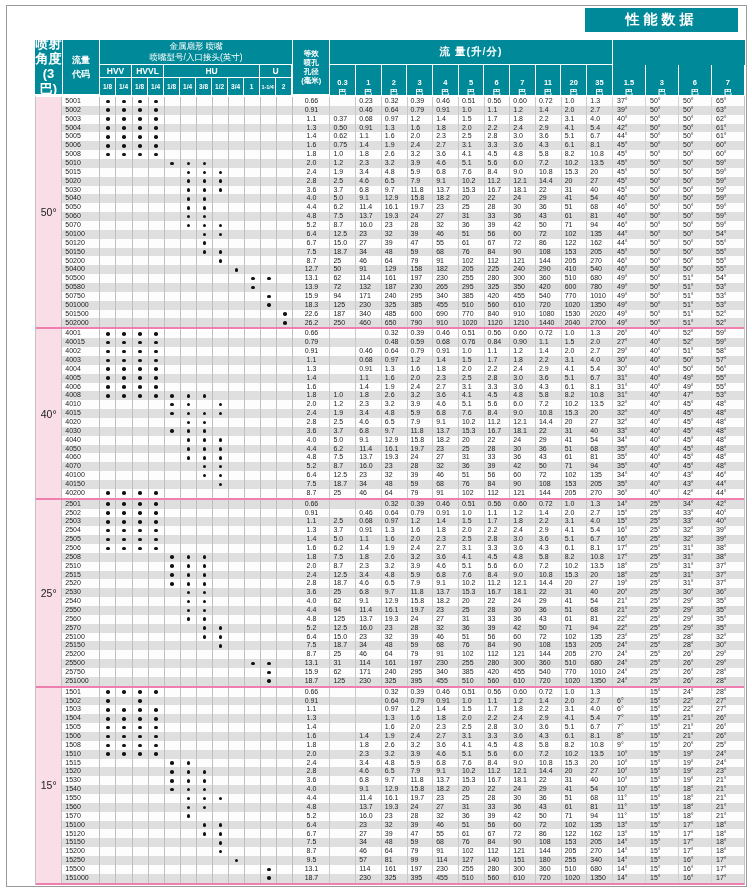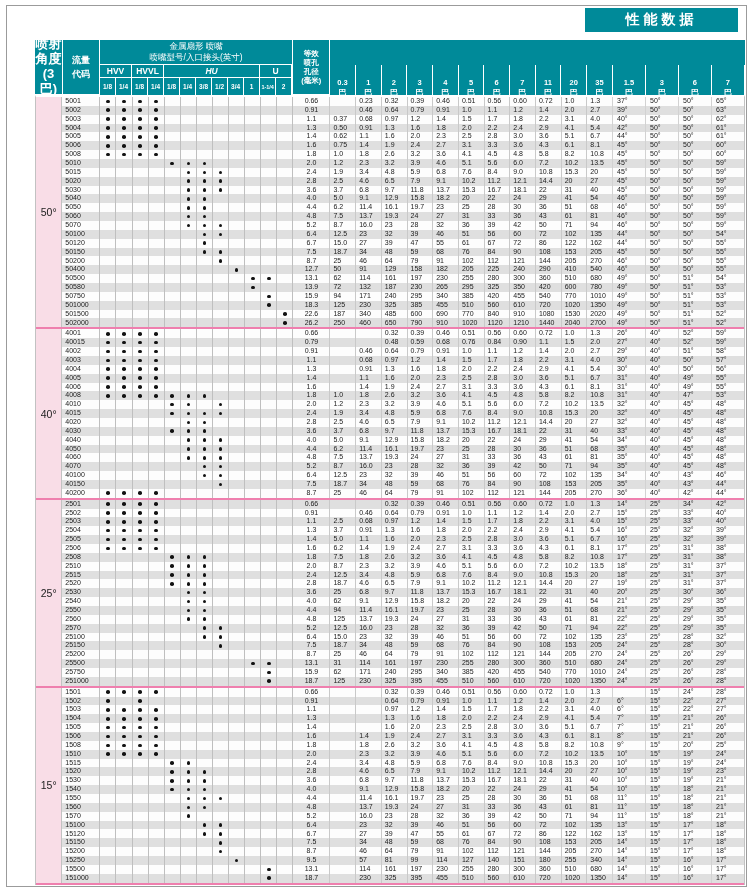--- a/index.html
+++ b/index.html
@@ -75,41 +75,42 @@
     <div class="hcell h-angle3">喷射
 角度
 (3巴)</div>
     <div class="hcell h-code">流量
 代码</div>
     <div class="hcell h-nozzle">金属扇形 喷嘴
 喷嘴型号/入口接头(英寸)</div>
     <div class="h-series" id="series-row">
         <div class="ser-cell" style="width: 32.2px;">HVV</div>
         <div class="ser-cell" style="width: 32.2px;">HVVL</div>
-        <div class="ser-cell" style="width: 96.6px; font-style: italic;">HU</div>
+        <div class="ser-cell" style="width: 96.6px;">HU</div>
         <div class="ser-cell" style="width: 32.2px;">U</div>
       </div>
     <div class="h-sizes" id="sizes-row">
         <div class="size-cell" style="width: 16.1px;">1/8</div>
         <div class="size-cell" style="width: 16.1px;">1/4</div>
         <div class="size-cell" style="width: 16.1px;">1/8</div>
         <div class="size-cell" style="width: 16.1px;">1/4</div>
         <div class="size-cell" style="width: 16.1px;">1/8</div>
         <div class="size-cell" style="width: 16.1px;">1/4</div>
         <div class="size-cell" style="width: 16.1px;">3/8</div>
         <div class="size-cell" style="width: 16.1px;">1/2</div>
         <div class="size-cell" style="width: 16.1px;">3/4</div>
         <div class="size-cell" style="width: 16.1px;">1</div>
         <div class="size-cell size-small" style="width: 16.1px;">1-1/4</div>
         <div class="size-cell" style="width: 16.1px;">2</div>
       </div>
     <div class="hcell h-orif">等效
 喷孔
 孔径
 (毫米)</div>
+    <div class="hcell h-flowtop">流 量(升/分)</div>
     <div class="h-flowcols" id="flow-pressure-row">
         <div class="pr-cell" style="width: 25.7px;">
           <div class="pr-num">0.3</div>
           <div class="pr-bar">巴</div>
         </div>
         <div class="pr-cell" style="width: 25.7px;">
           <div class="pr-num">1</div>
           <div class="pr-bar">巴</div>
         </div>
         <div class="pr-cell" style="width: 25.7px;">

